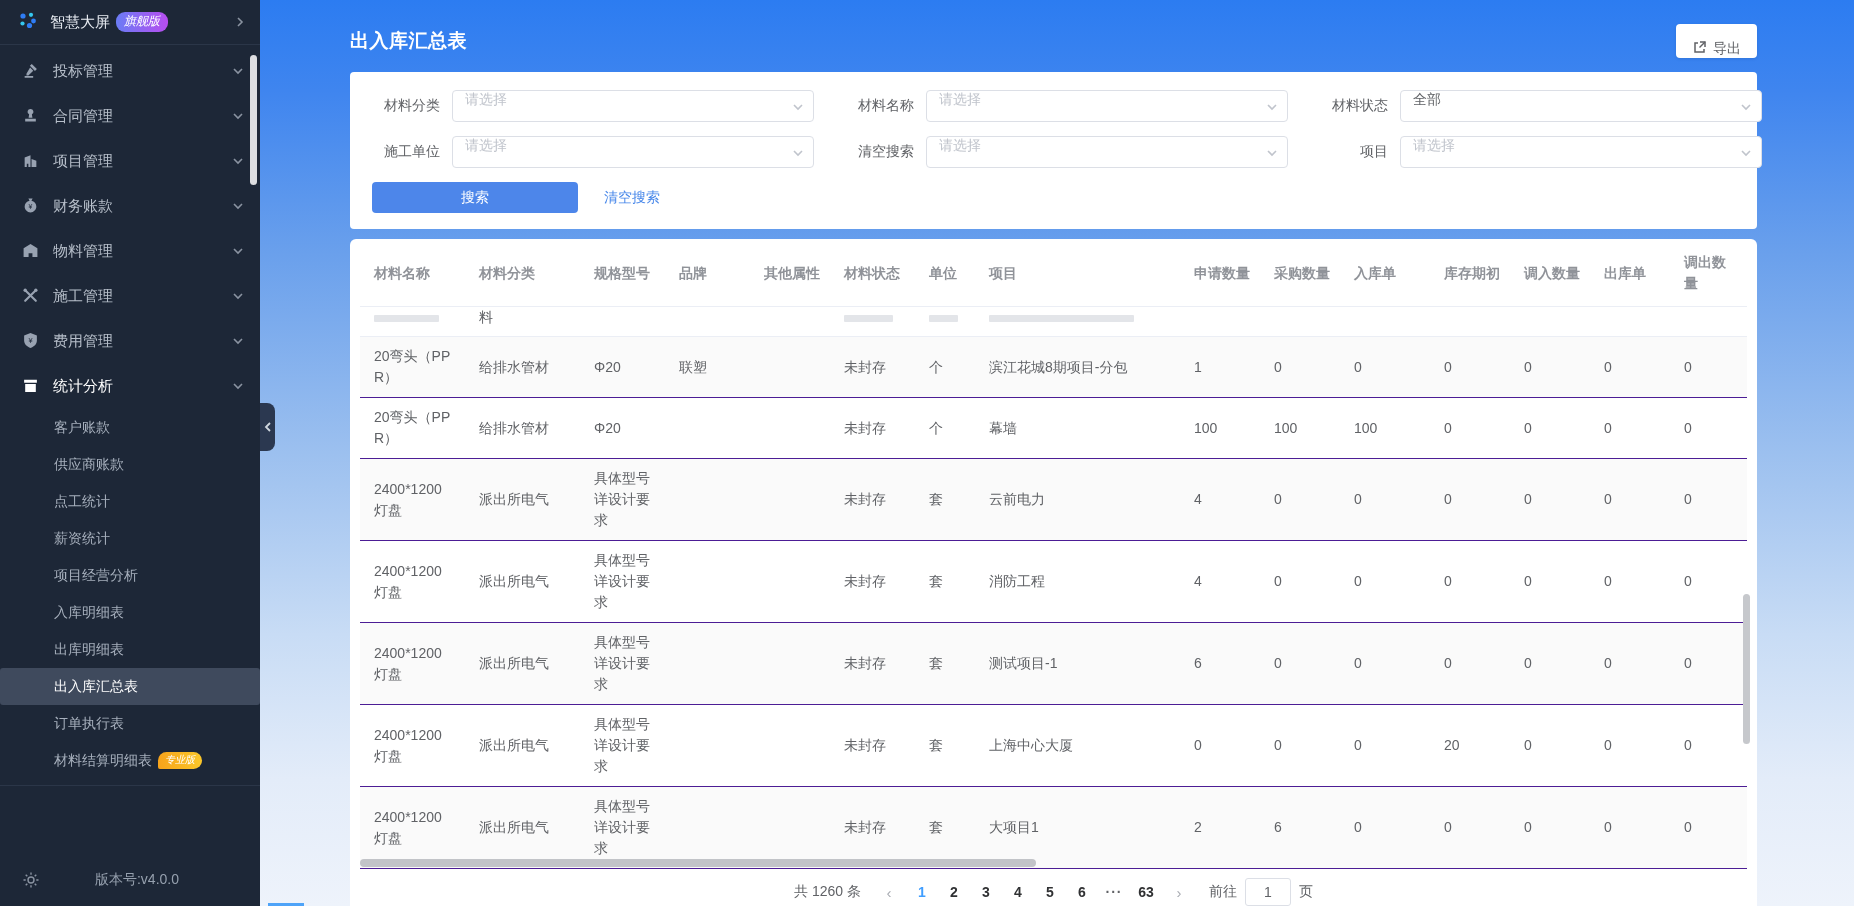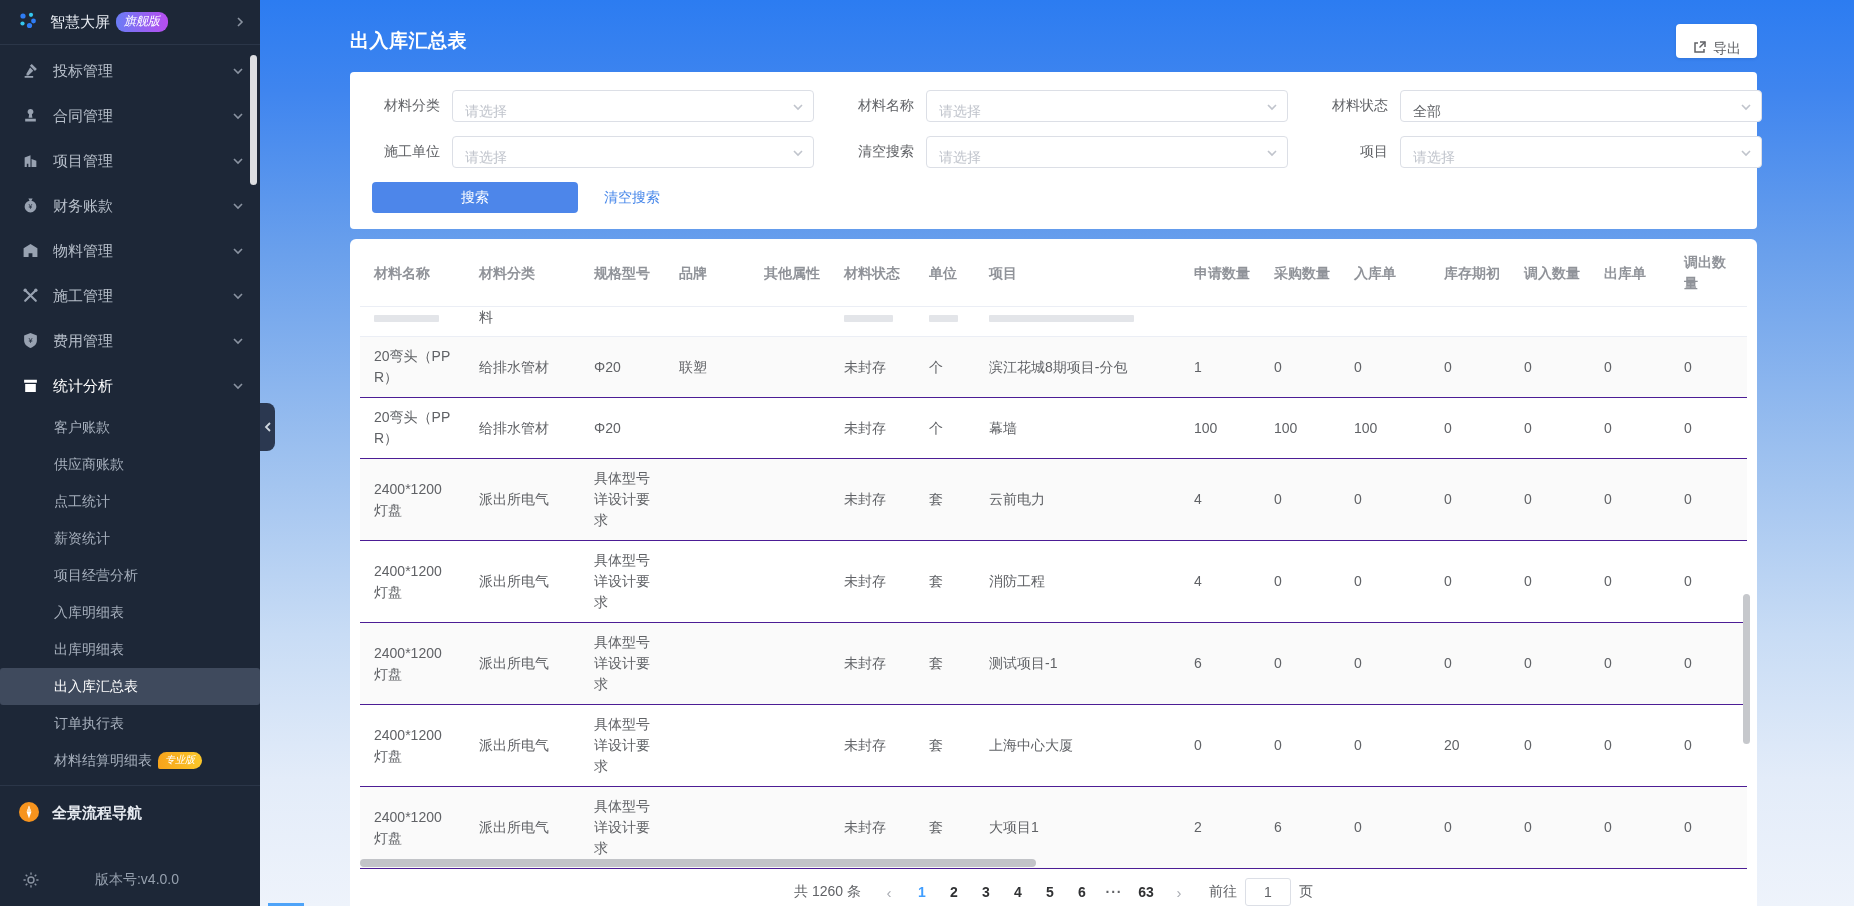--- a/index.html
+++ b/index.html
@@ -40,21 +40,21 @@
   .page-title { color:#ffffff; font-size:19px; font-weight:bold; letter-spacing:.5px; }
   .export-btn { display:flex; align-items:flex-end; gap:6px; background:#ffffff; border:none; border-radius:4px; height:34px; padding:0 16px;
     color:#606266; font-size:14px; cursor:pointer; box-shadow:0 1px 3px rgba(20,60,120,.18); }
   .export-btn svg { stroke:#606266; fill:none; stroke-width:1.5; }
 
   .card { background:#ffffff; border-radius:4px; }
   .filter-card { padding:18px 22px 16px; }
   .f-row { display:flex; align-items:center; margin-bottom:14px; }
   .f-group { display:flex; align-items:center; margin-right:32px; }
   .f-label { width:68px; text-align:right; margin-right:12px; color:#606266; white-space:nowrap; }
-  .f-select { position:relative; width:362px; height:32px; border:1px solid #dcdfe6; border-radius:4px; display:flex; align-items:flex-end;
+  .f-select { position:relative; width:362px; height:32px; border:1px solid #dcdfe6; border-radius:4px; display:flex; align-items:flex-start;
     padding:0 26px 0 12px; cursor:pointer; background:#fff; }
   .f-select .ph { color:#c0c4cc; }
   .f-select .val { color:#606266; }
   .f-select svg { position:absolute; right:9px; top:10px; stroke:#c0c4cc; fill:none; stroke-width:1.6; }
   .f-actions { display:flex; align-items:center; margin-top:2px; }
   .search-btn { width:206px; height:31px; background:#4d86ea; color:#fff; border:none; border-radius:4px; font-size:14px; cursor:pointer; }
   .clear-link { margin-left:26px; color:#4787ea; cursor:pointer; }
 
   .table-card { margin-top:10px; border-radius:6px; position:relative; }
   .tview { position:relative; overflow:hidden; padding:0 10px; }
@@ -207,30 +207,20 @@
       </div>
       <div class="smi">
         <span>订单执行表</span>
       </div>
       <div class="smi">
         <span>材料结算明细表</span>
         <span class="badge-pro">专业版</span>
       </div>
     </nav>
   <div class="sb-divider" style="margin-top:6px;"></div>
-  <div class="footer-nav">
-    <span>
-      <svg width="22" height="22" viewBox="0 0 22 22">
-        <circle cx="11" cy="11" r="10" fill="#f7941e"></circle>
-        <polygon points="11,4.5 13.3,11 11,17.5 8.7,11" fill="#ffffff"></polygon>
-        <polygon points="11,4.5 13.3,11 8.7,11" fill="#ffe3bd"></polygon>
-      </svg>
-    </span>
-    <span class="lbl">全景流程导航</span>
-  </div>
   <div class="version-row">
     <span>
       <svg width="18" height="18" viewBox="0 0 18 18" fill="none" stroke="#8a93a1" stroke-width="1.4">
         <circle cx="9" cy="9" r="3"></circle>
         <path d="M9 1.5v2.2M9 14.3v2.2M1.5 9h2.2M14.3 9h2.2M3.7 3.7l1.6 1.6M12.7 12.7l1.6 1.6M14.3 3.7l-1.6 1.6M5.3 12.7l-1.6 1.6"></path>
       </svg>
     </span>
     <span class="vtxt">版本号:v4.0.0</span>
   </div>
   <div class="sb-thumb"></div>

